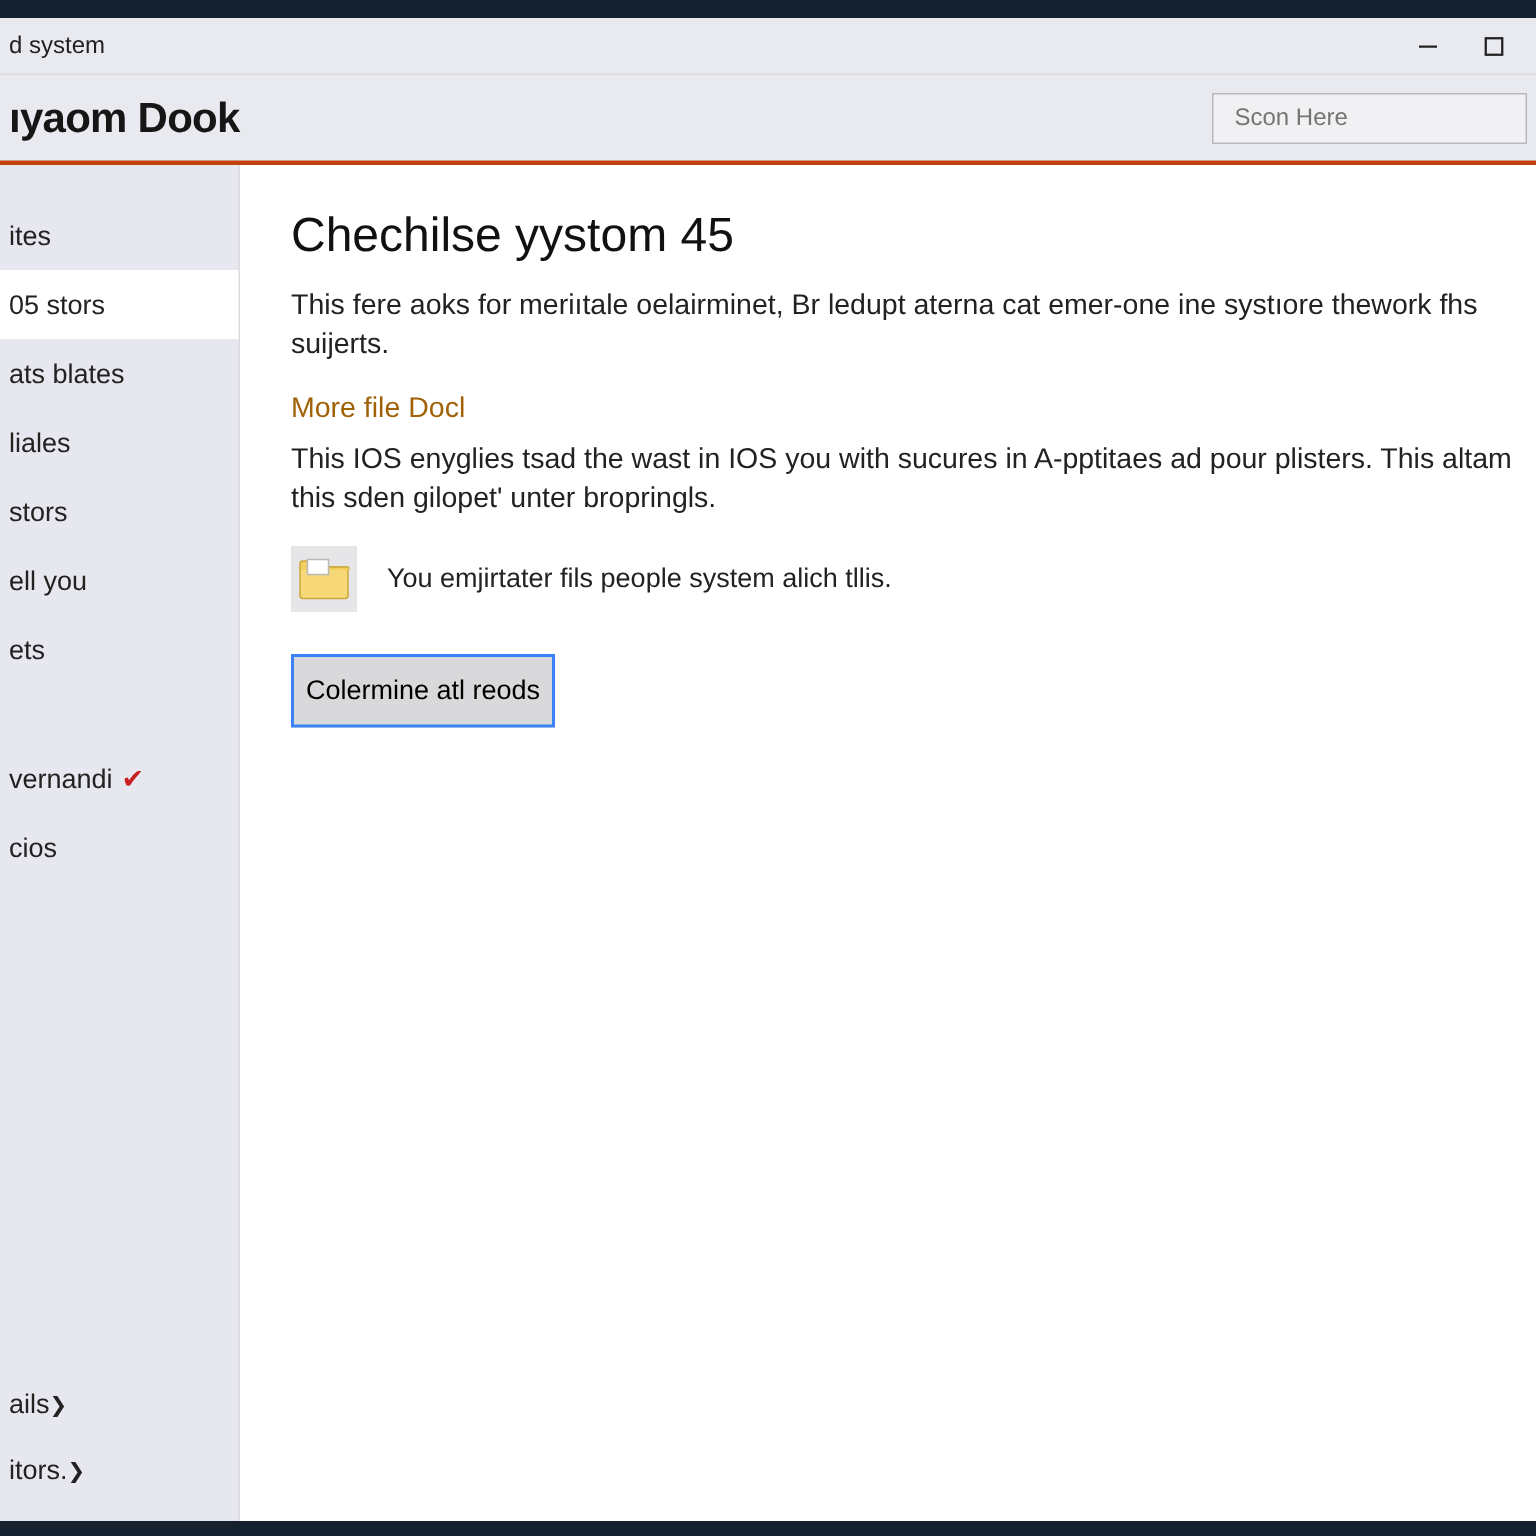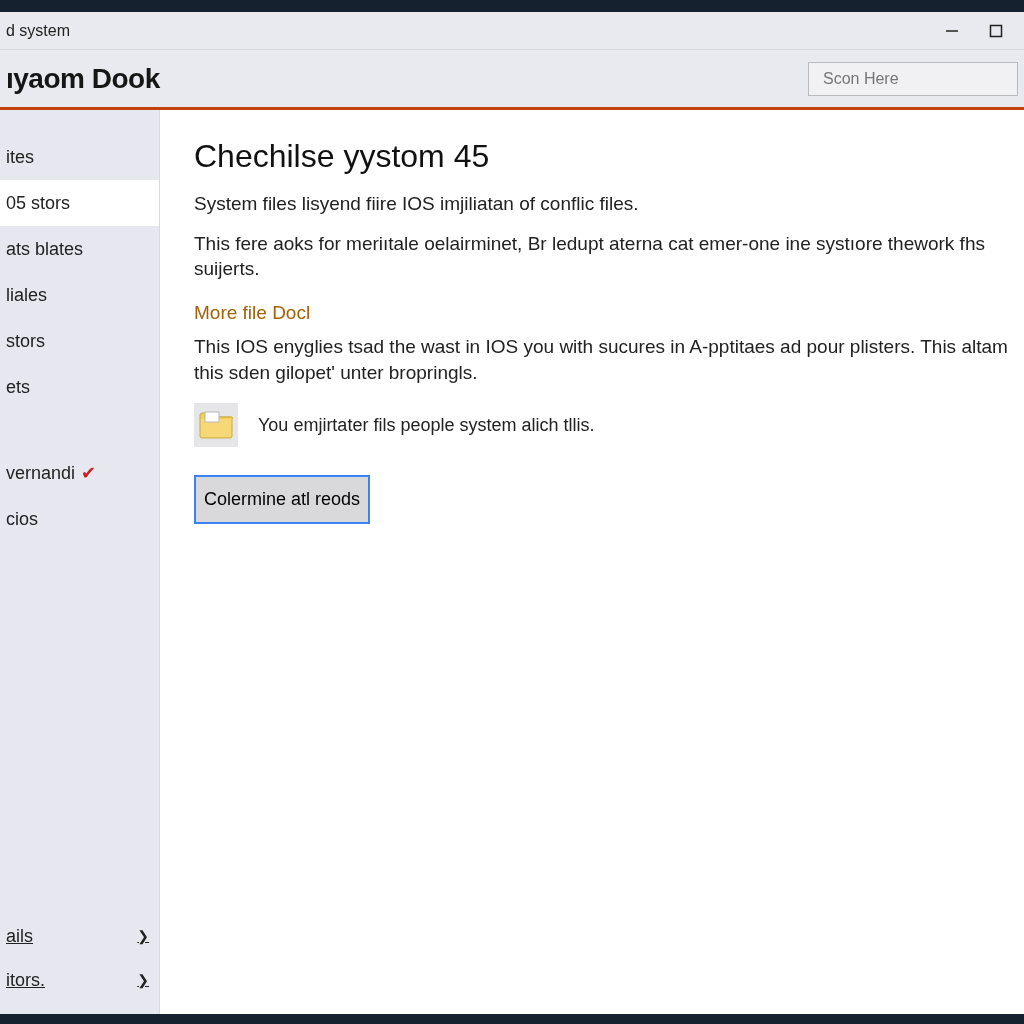--- a/index.html
+++ b/index.html
@@ -16,21 +16,21 @@
   .search-wrap { width: 210px; height: 34px; background: #f1f1f3; border: 1px solid #b9b9c0; display: flex; align-items: center; padding: 0 8px; gap: 6px; }
   .search-wrap input { flex: 1; border: none; background: transparent; font-size: 16px; color: #666; outline: none; }
   .search-wrap svg { width: 16px; height: 16px; stroke: #666; }
   .body { display: flex; height: calc(1024px - 12px - 38px - 60px); }
   .sidebar { width: 160px; background: #e7e8ef; border-right: 1px solid #d9d9de; display: flex; flex-direction: column; padding-top: 24px; }
   .sidebar .item { height: 46px; display: flex; align-items: center; padding-left: 6px; font-size: 18px; color: #222; cursor: default; }
   .sidebar .item.selected { background: #ffffff; }
   .sidebar .item .check { color: #c82020; margin-left: 6px; }
   .sidebar .gap { flex: 0 0 40px; }
   .sidebar .spacer { flex: 1; }
-  .sidebar .bottom-item { height: 44px; display: flex; align-items: center; justify-content: space-between; padding: 0 10px 0 6px; font-size: 18px; color: #222; text-decoration: underline; }
+  .sidebar .bottom-item { height: 44px; display: flex; align-items: center; padding: 0 10px 0 6px; font-size: 18px; color: #222; }
   .sidebar .bottom-item .chevron { font-size: 14px; color: #222; }
   .content { flex: 1; padding: 28px 10px 10px 34px; background: #fff; border-radius: 18px; }
   h1.page-title { font-size: 32px; font-weight: 400; color: #111; margin-bottom: 16px; }
   .para { font-size: 19px; color: #222; line-height: 1.35; margin-bottom: 14px; }
   .link { color: #a16207; font-size: 19px; display: inline-block; margin: 6px 0 10px; }
   .note-row { display: flex; align-items: center; gap: 20px; margin: 18px 0 28px; }
   .folder-ico { width: 44px; height: 44px; display: flex; align-items: center; justify-content: center; background: #e6e6e9; }
   .note-text { font-size: 18px; color: #222; }
   .action-btn { display: inline-block; background: #d9d9db; border: 2px solid #3b82f6; padding: 12px 8px; font-size: 18px; color: #000000; }
   .chrome-bottom { position: fixed; bottom: 0; left: 0; right: 0; height: 10px; background: #15212e; }
@@ -78,20 +78,23 @@
     <div class="item">
         <span>ats blates</span>
       </div>
     <div class="item">
         <span>liales</span>
       </div>
     <div class="item">
         <span>stors</span>
       </div>
     <div class="item">
+        <span>ell you</span>
+      </div>
+    <div class="item">
         <span>ets</span>
       </div>
     <div class="gap"></div>
     <div class="item">
       <span>vernandi</span>
       <span class="check">✔</span>
     </div>
     <div class="item">
         <span>cios</span>
       </div>
@@ -102,21 +105,20 @@
     </div>
     <div class="bottom-item">
       <span>itors.</span>
       <span class="chevron">❯</span>
     </div>
     <div style="height:22px"></div>
   </div>
 
   <div class="content">
     <h1 class="page-title">Chechilse yystom 45</h1>
-    <p class="para">System files lisyend fiire IOS imjiliatan of conflic files.</p>
     <p class="para">This fere aoks for meriıtale oelairminet, Br ledupt aternа cat emer-one ine systıore thework fhs suijerts.</p>
     <a class="link">More file Docl</a>
     <p class="para">This IOS enyglies tsad the wast in IOS you with sucures in A-pptitaes ad pour plisters.  This altam this sden gilopet' unter bropringls.</p>
     <div class="note-row">
       <div class="folder-ico">
         <svg width="34" height="28" viewBox="0 0 34 28">
           <rect x="1" y="6" width="32" height="21" rx="2" fill="#f6d877" stroke="#caa93a"></rect>
           <path d="M1 8 L1 4 Q1 2 3 2 L12 2 L15 6 L33 6 Q34 6 34 8" fill="#f3ce5c" stroke="#caa93a"></path>
           <rect x="6" y="1" width="14" height="10" fill="#ffffff" stroke="#b8b8b8"></rect>
         </svg>

